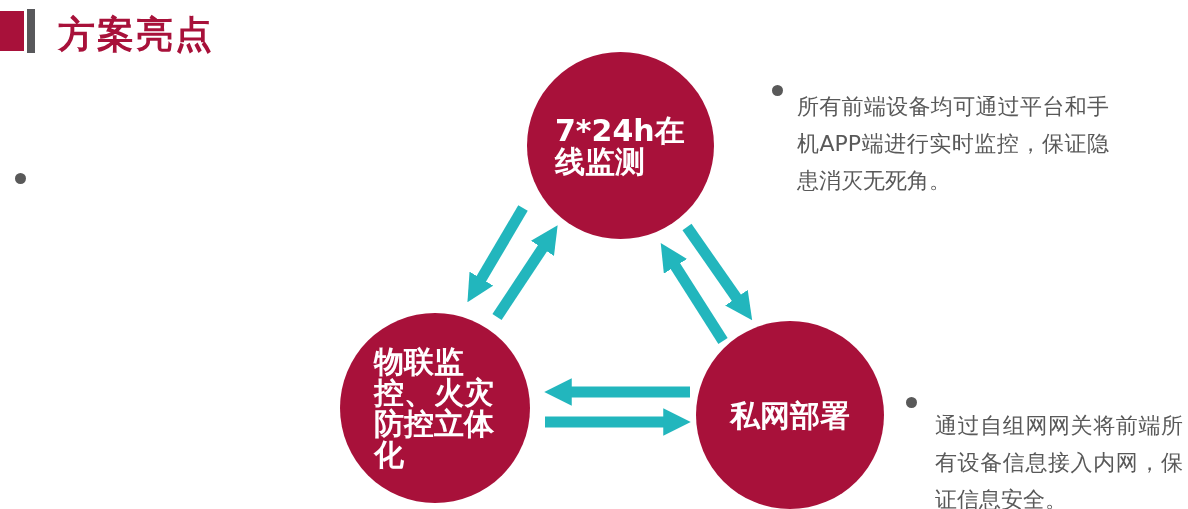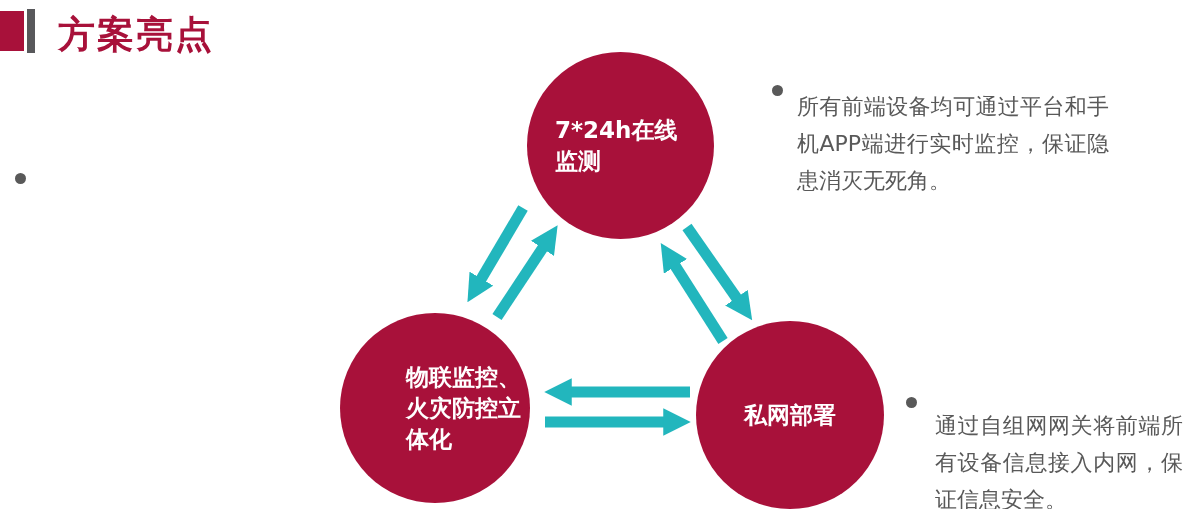--- a/index.html
+++ b/index.html
@@ -59,34 +59,33 @@
   .text-tr    { left: 797px; top: 88px;  width: 312px; }
   .dot-br     { left: 906px; top: 397px; }
   .text-br    { left: 935px; top: 383px; width: 248px; margin-top: 24px; }
   
   .node {
     position: absolute;
     border-radius: 50%;
     background: var(--crimson);
     color: var(--node-text);
     font-weight: bold;
-    font-size: 23px;
+    font-size: 30px;
     line-height: 31px;
     display: flex;
     align-items: center;
   }
   .node-top {
     left: 527px; top: 52px; width: 187px; height: 187px;
     padding-left: 28px;
   }
   .node-top .node-label { width: 136px; text-align: left; }
   .node-bl {
     left: 340px; top: 313px; width: 190px; height: 190px;
     padding-left: 34px;
-    justify-content: flex-end;
   }
   .node-bl .node-label { width: 124px; text-align: left; }
   .node-br {
     left: 696px; top: 321px; width: 188px; height: 188px;
     justify-content: center;
   }
   .node-br .node-label { text-align: left; }
   
   .arrows-layer {
     position: absolute; left: 0; top: 0;

